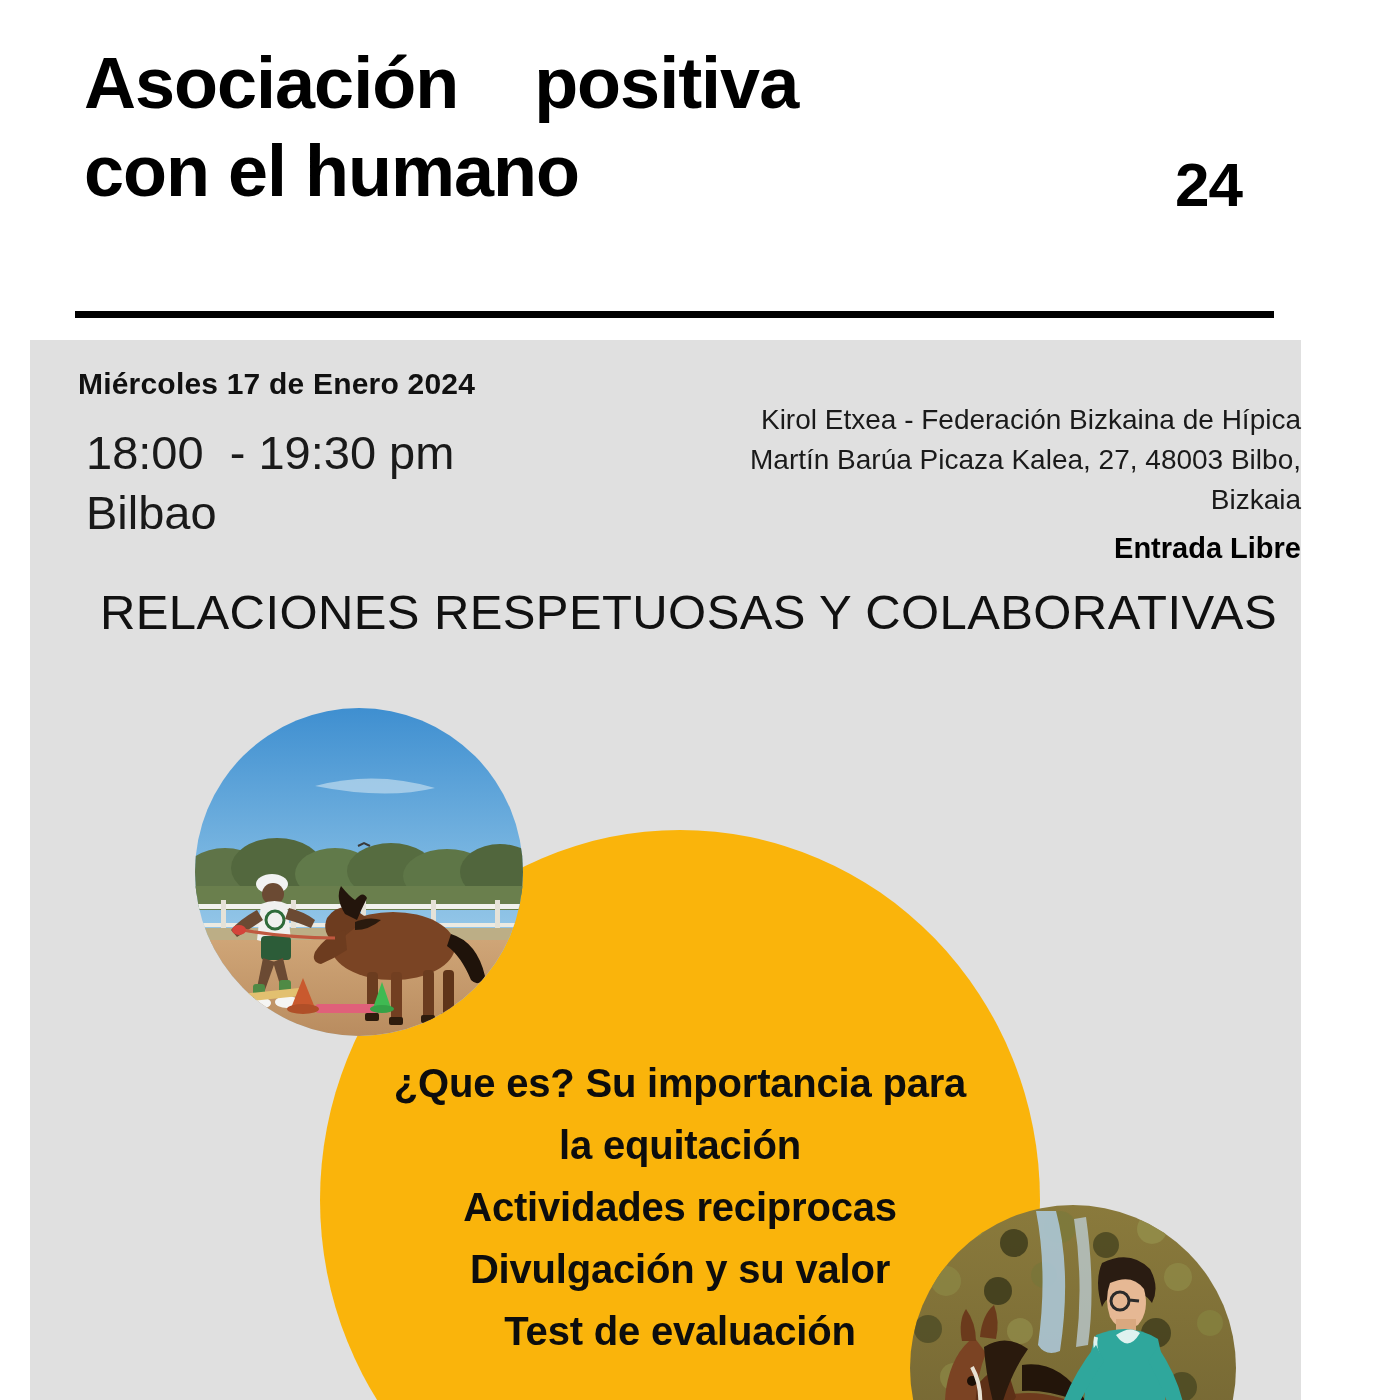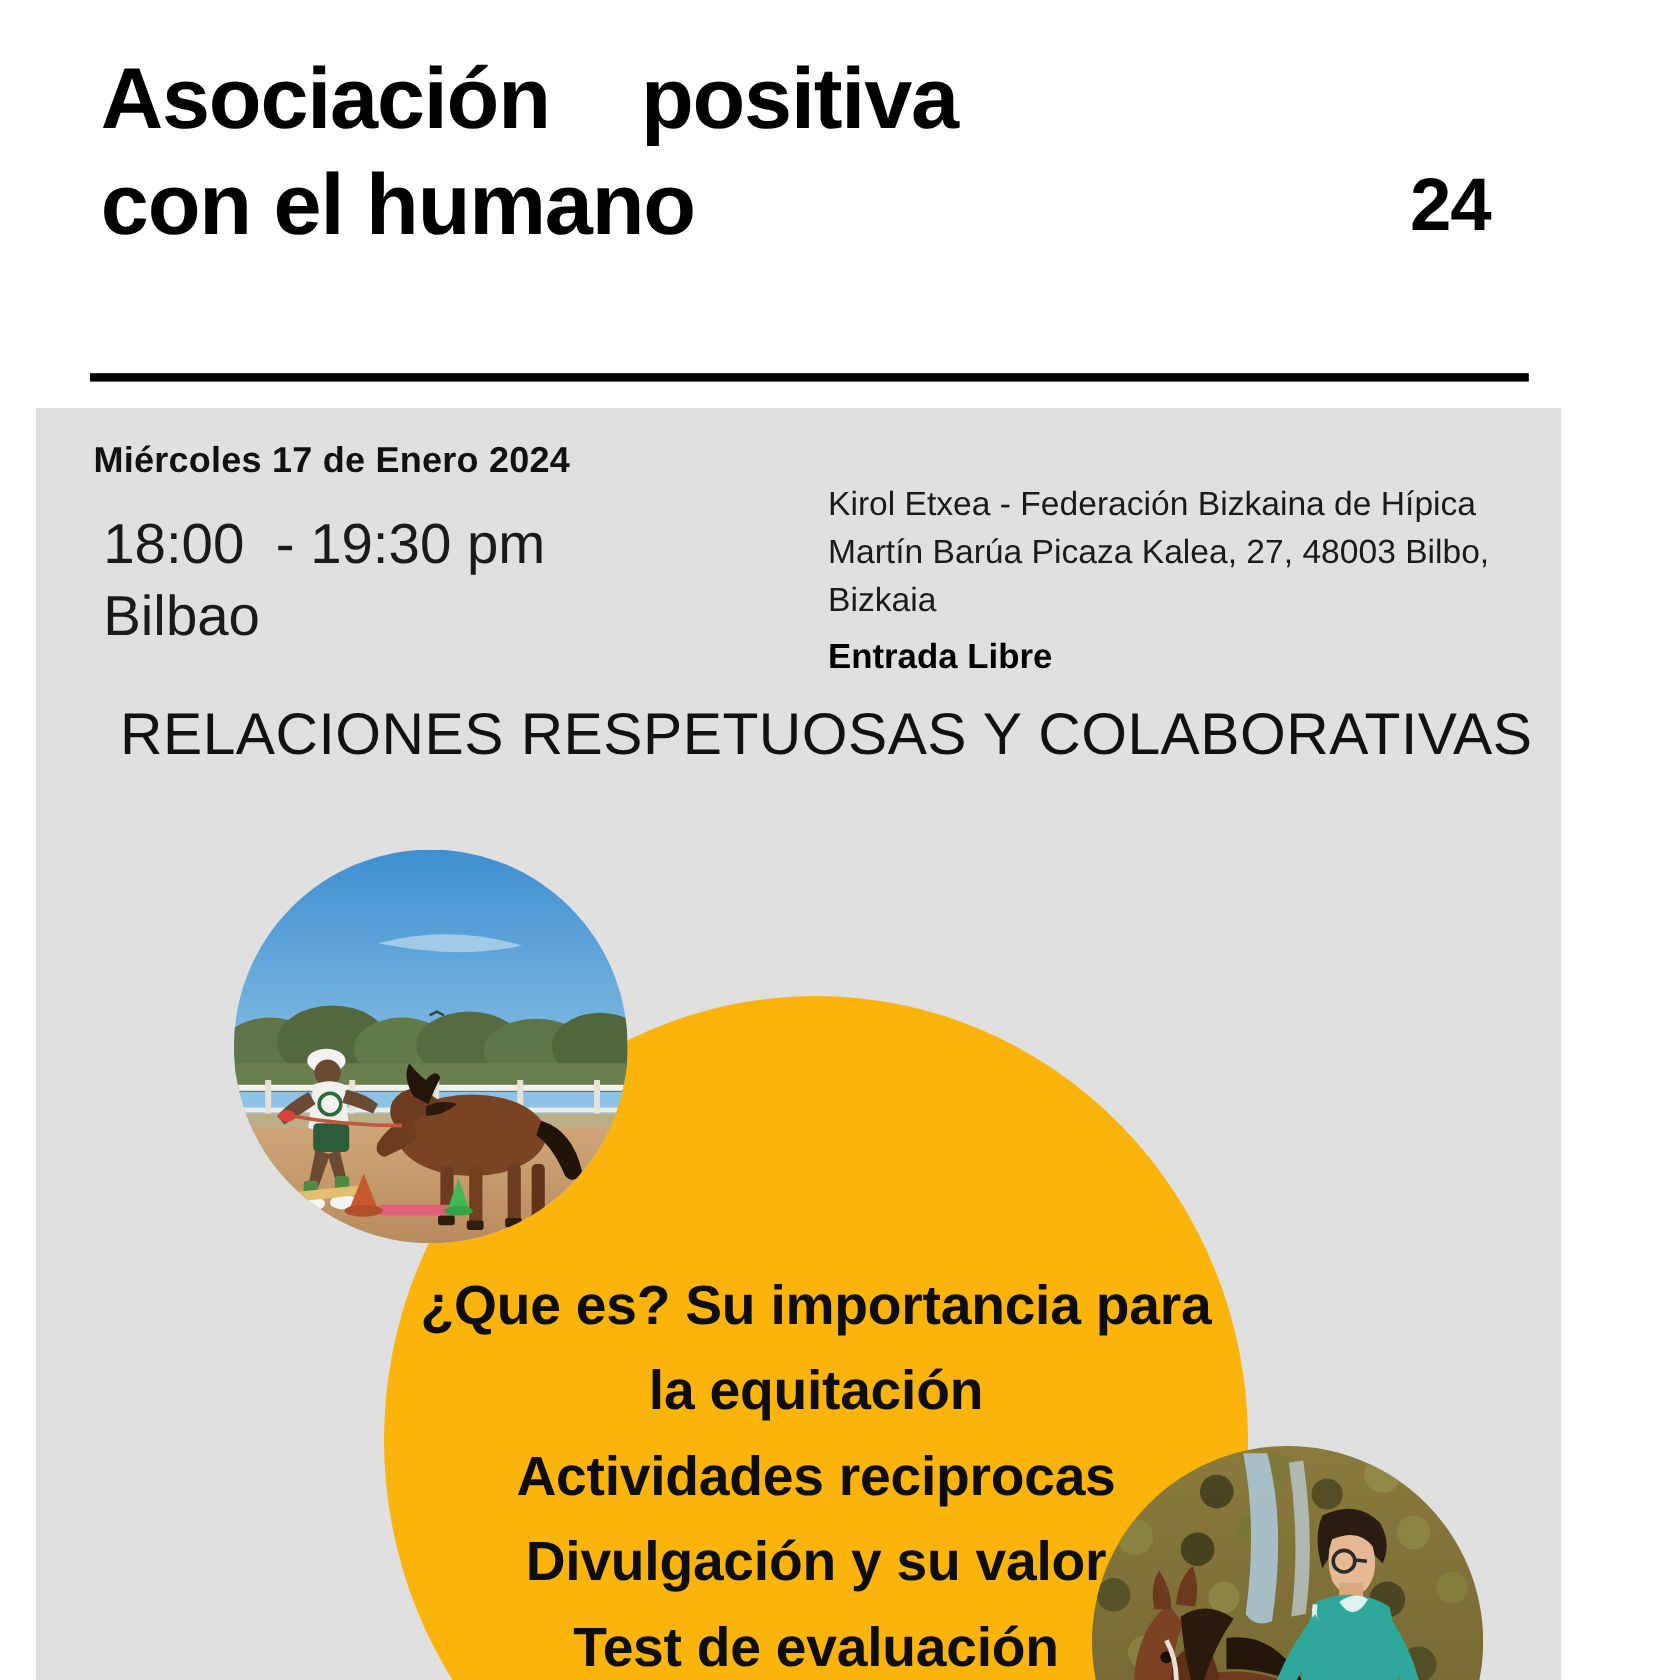--- a/index.html
+++ b/index.html
@@ -29,21 +29,21 @@
   .title-line {
     font-weight: 700;
     font-size: 72px;
     line-height: 1.22;
     letter-spacing: -1px;
     color: #000000;
     white-space: pre;
   }
   .title-row2 {
     display: flex;
-    align-items: center;
+    align-items: flex-end;
     justify-content: space-between;
     width: 1180px;
     gap: 12px;
   }
   .year-badge {
     font-weight: 700;
     font-size: 62px;
     line-height: 1;
     letter-spacing: -1px;
     color: #000000;
@@ -95,23 +95,24 @@
     font-weight: 300;
     font-size: 47px;
     line-height: 1.28;
     color: #1a1a1a;
     padding-left: 8px;
   }
 
   
   .venue-block {
     position: absolute;
-    right: 110px;
+    right: 99px;
     top: 400px;
     width: 600px;
+    text-align: right;
   }
   .venue-line {
     font-weight: 400;
     font-size: 28px;
     line-height: 1.42;
     color: #1a1a1a;
   }
   .venue-free {
     font-weight: 700;
     font-size: 29px;
@@ -167,21 +168,21 @@
   
   .agenda {
     position: absolute;
     left: 330px;
     top: 1052px;
     width: 700px;
     text-align: center;
   }
   .agenda-line {
     font-weight: 700;
-    font-size: 46px;
+    font-size: 40px;
     line-height: 1.55;
     letter-spacing: -0.2px;
     color: #0d0d0d;
   }
 </style>
 </head>
 <body>
 
 <div id="poster">
 

